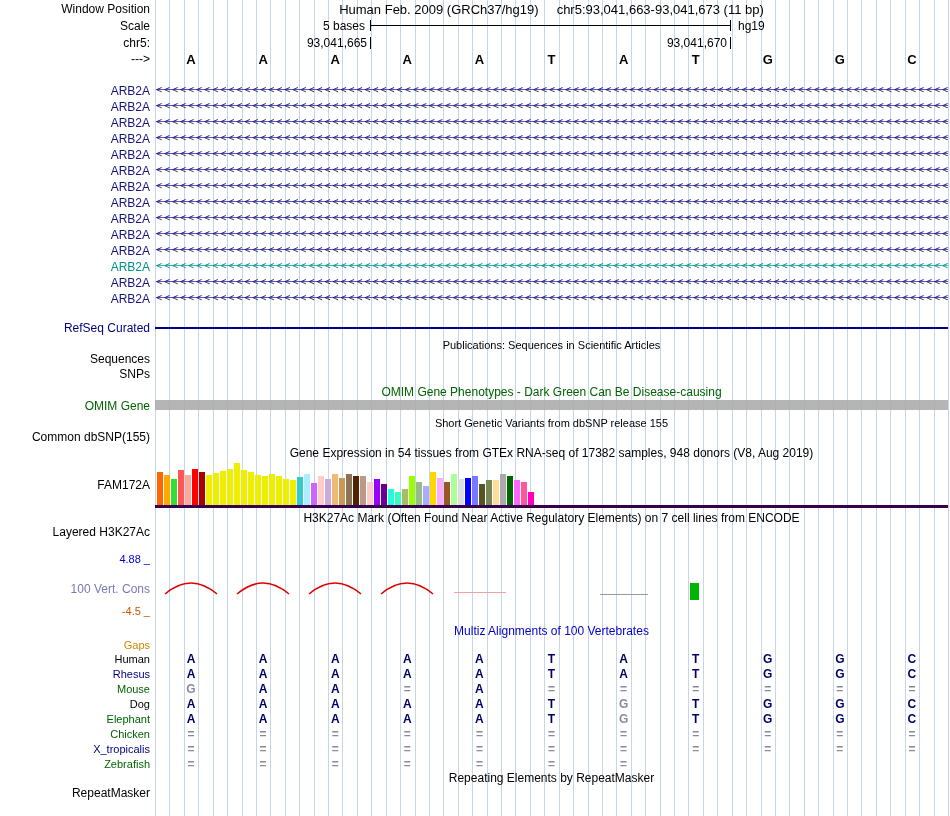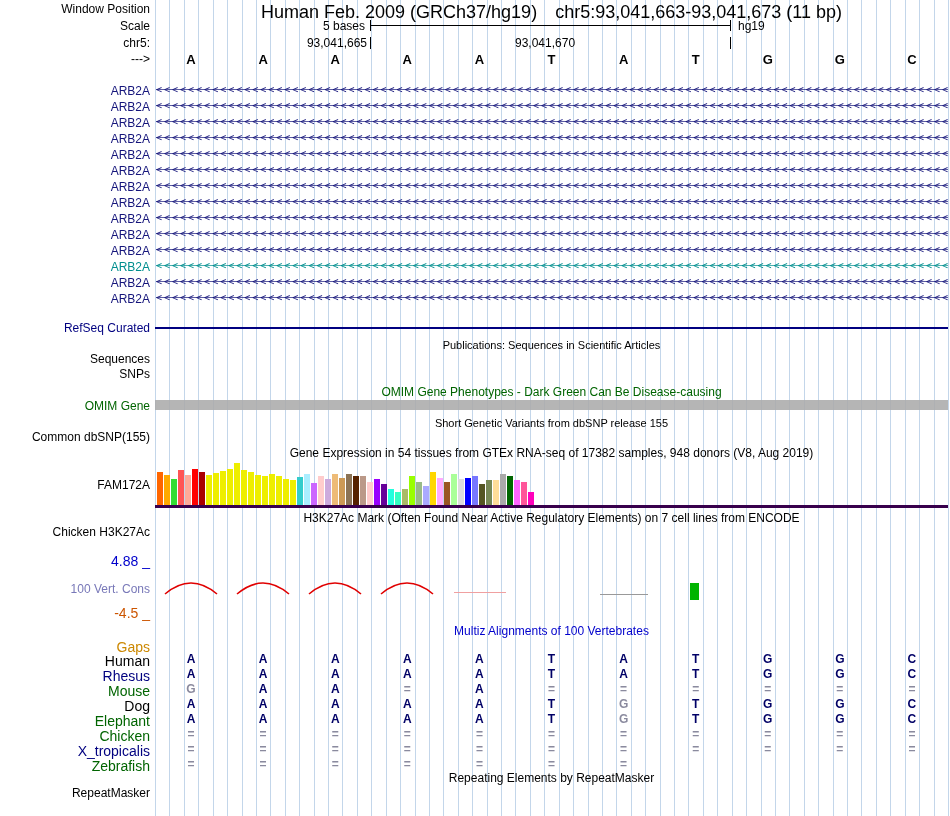--- a/index.html
+++ b/index.html
@@ -1,55 +1,55 @@
 <!DOCTYPE html>
 <html><head>
 <meta charset="utf-8">
 <style>
   * { margin:0; padding:0; box-sizing:border-box; }
   body { background:#fff; font-family:"Liberation Sans", sans-serif; }
   #screen { position:relative; width:950px; height:816px; background:#fff; overflow:hidden; }
   .guides { position:absolute; left:155px; top:0; width:794px; height:816px;
             background-image:repeating-linear-gradient(to right,#c3d6ea 0,#c3d6ea 1px,transparent 1px,transparent 14.418px); }
   .lbl { position:absolute; left:0; width:150px; text-align:right; font-size:12px; color:#000; white-space:nowrap; }
-  .lbl.small { font-size:14px; }
+  .lbl.small { font-size:11px; }
   .hdr { position:absolute; left:155px; width:793px; text-align:center; font-size:12px; color:#000; white-space:nowrap; }
   .hdr.small { font-size:11px; }
   .rtxt { position:absolute; font-size:12px; color:#000; white-space:nowrap; }
   .base { position:absolute; width:72.09px; text-align:center; font-size:13px; font-weight:bold; color:#000; }
   .arrows { position:absolute; left:156px; width:792px; height:16px; overflow:hidden; white-space:nowrap;
             font-family:"DejaVu Sans Mono", monospace; font-size:10px; line-height:16px; letter-spacing:2px; }
   .arrows::before { content:""; position:absolute; left:0; right:0; top:7px; border-top:1px solid currentColor; opacity:.7; }
   .mzbase { position:absolute; width:72.09px; text-align:center; font-size:12px; font-weight:bold; line-height:15px; }
   .gtex-bar { position:absolute; width:6px; }
   .tick { position:absolute; width:1px; background:#000; }
   .hline { position:absolute; height:1px; background:#000; }
 </style>
 </head>
 <body>
 
 <div id="screen">
   <div class="guides"></div>
 
   <div class="lbl" style="top:2px">Window Position</div>
-  <div class="hdr" style="top:2px;font-size:18px">
+  <div class="hdr" style="top:2px;font-size:13px">
     <span>Human Feb. 2009 (GRCh37/hg19)</span><span style="display:inline-block;width:18px"></span><span>chr5:93,041,663-93,041,673 (11 bp)</span>
   </div>
 
   <div class="lbl" style="top:19px">Scale</div>
   <div class="rtxt" style="left:155px;top:19px;width:210px;text-align:right">5 bases</div>
   <div class="hline" style="top:25px;left:370px;width:360px"></div>
   <div class="tick" style="top:20px;left:370px;height:11px"></div>
   <div class="tick" style="top:20px;left:730px;height:11px"></div>
   <div class="rtxt" style="left:738px;top:19px">hg19</div>
 
   <div class="lbl" style="top:36px">chr5:</div>
   <div class="rtxt" style="left:155px;top:36px;width:212px;text-align:right">93,041,665</div>
   <div class="tick" style="top:37px;left:370px;height:12px"></div>
-  <div class="rtxt" style="left:515px;top:36px;width:212px;">93,041,670</div>
+  <div class="rtxt" style="left:515px;top:36px;width:212px;text-align:right">93,041,670</div>
   <div class="tick" style="top:37px;left:730px;height:12px"></div>
 
   <div class="lbl" style="top:52px">---&gt;</div>
   <div>
       <div class="base" style="left: 155px; top: 52px;">A</div>
       <div class="base" style="left: 227.091px; top: 52px;">A</div>
       <div class="base" style="left: 299.182px; top: 52px;">A</div>
       <div class="base" style="left: 371.273px; top: 52px;">A</div>
       <div class="base" style="left: 443.364px; top: 52px;">A</div>
       <div class="base" style="left: 515.455px; top: 52px;">T</div>
@@ -159,21 +159,21 @@
       <div class="gtex-bar" style="left: 493px; top: 480px; height: 25px; background: rgb(255, 221, 153);"></div>
       <div class="gtex-bar" style="left: 500px; top: 474px; height: 31px; background: rgb(170, 170, 170);"></div>
       <div class="gtex-bar" style="left: 507px; top: 476px; height: 29px; background: rgb(0, 102, 0);"></div>
       <div class="gtex-bar" style="left: 514px; top: 480px; height: 25px; background: rgb(255, 102, 255);"></div>
       <div class="gtex-bar" style="left: 521px; top: 482px; height: 23px; background: rgb(255, 85, 153);"></div>
       <div class="gtex-bar" style="left: 528px; top: 492px; height: 13px; background: rgb(255, 0, 187);"></div>
     </div>
   <div style="position:absolute;left:155px;top:505px;width:793px;height:3px;background:#38004C"></div>
 
   <div class="hdr" style="top:511px">H3K27Ac Mark (Often Found Near Active Regulatory Elements) on 7 cell lines from ENCODE</div>
-  <div class="lbl" style="top:525px">Chicken H3K27Ac</div>
+  <div class="lbl" style="top:525px">Layered H3K27Ac</div>
 
   <div class="lbl small" style="top:553px;color:#0000CC">4.88 _</div>
   <div class="lbl" style="top:582px;color:#7878B8">100 Vert. Cons</div>
   <div class="lbl small" style="top:605px;color:#CC5500">-4.5 _</div>
   <div>
       <div style="position: absolute; left: 164px; top: 582px; width: 54px; height: 14px;"><svg width="54" height="14">
           <path d="M1 12 Q 27 -10 53 12" stroke="#E00000" stroke-width="1.6" fill="none"></path>
         </svg></div>
       <div style="position: absolute; left: 236px; top: 582px; width: 54px; height: 14px;"><svg width="54" height="14">
           <path d="M1 12 Q 27 -10 53 12" stroke="#E00000" stroke-width="1.6" fill="none"></path>

